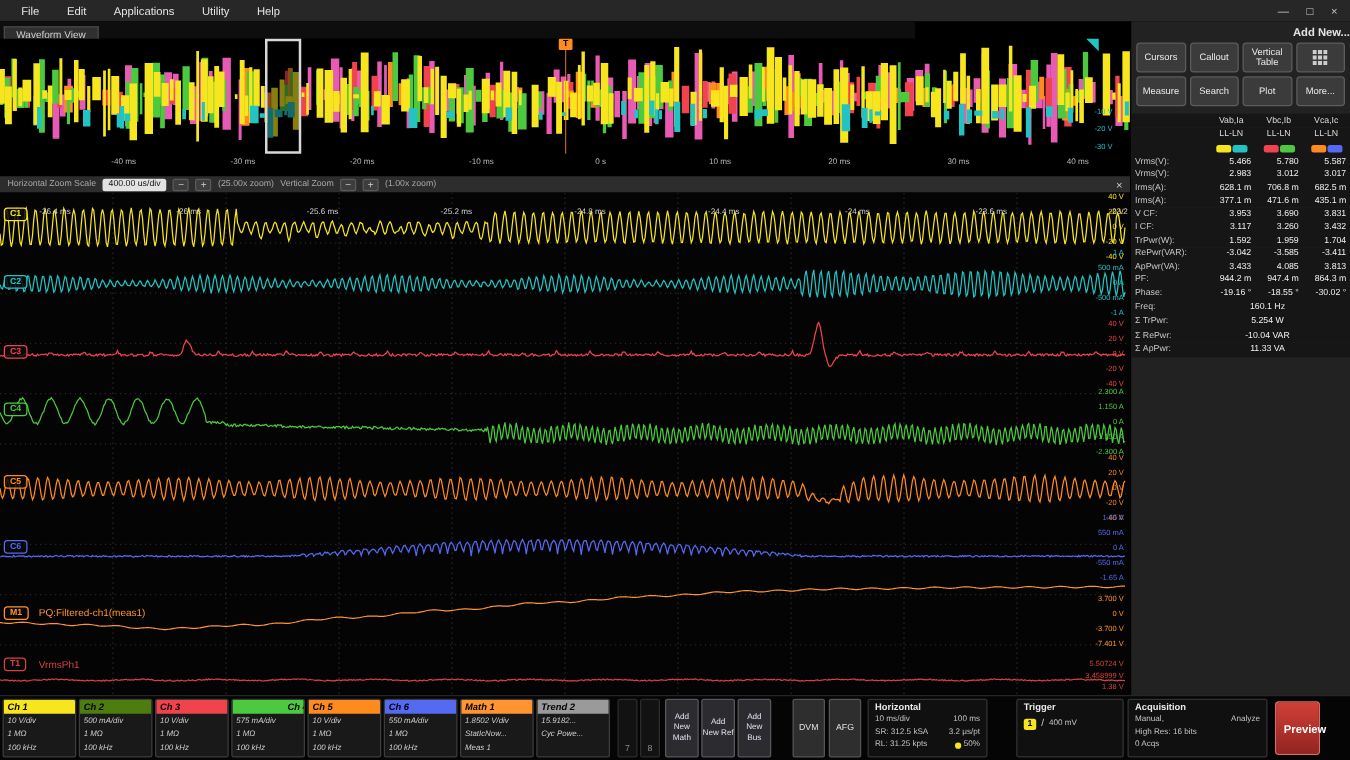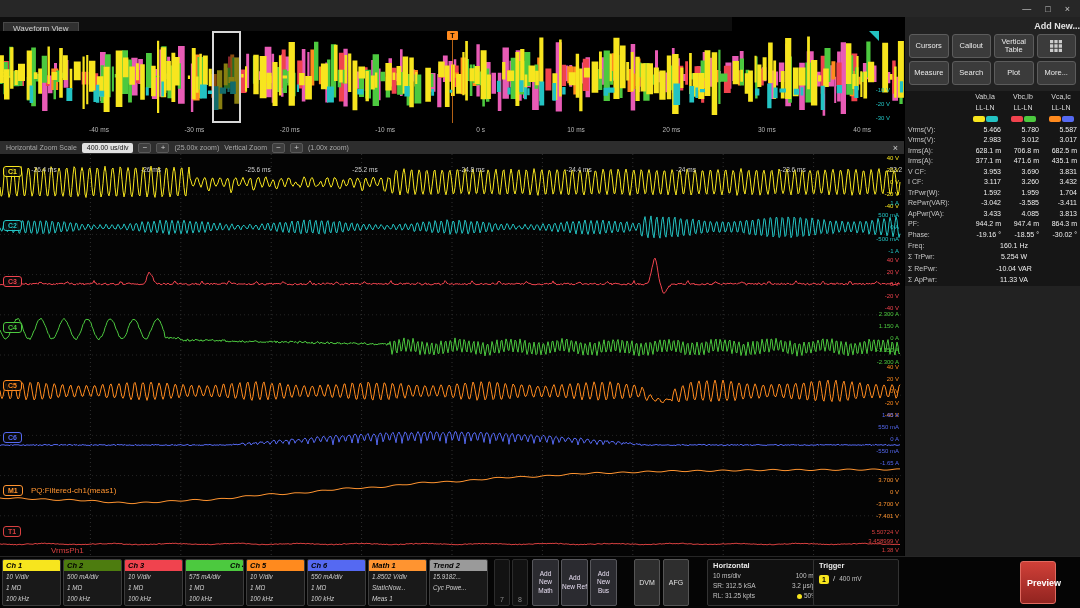--- a/index.html
+++ b/index.html
@@ -57,38 +57,45 @@
 
   .bottombar{position:absolute;left:0;top:556px;width:1080px;height:52px;background:#050505;border-top:1px solid #262626;box-sizing:border-box;}
   .bb-badge{position:absolute;top:2px;width:59px;height:47px;background:#191919;border:1px solid #3c3c3c;border-radius:2px;box-sizing:border-box;overflow:hidden;font-style:italic;}
   .bb-head{height:11px;line-height:11px;font-size:7.5px;font-weight:bold;color:#000;padding:0 3px;white-space:nowrap;}
   .bb-line{font-size:6.3px;color:#cfcfcf;padding:0 3px;line-height:1.75;white-space:nowrap;}
   .bb-slot{position:absolute;top:2px;width:16px;height:47px;background:#121212;border:1px solid #2c2c2c;border-radius:2px;box-sizing:border-box;color:#8a8a8a;font-size:7px;display:flex;align-items:flex-end;justify-content:center;padding-bottom:2px;}
   .bb-add{position:absolute;top:2px;width:27px;height:47px;background:#2b2b30;border:1px solid #57575c;border-radius:2px;box-sizing:border-box;color:#e6ddf0;font-size:6.5px;text-align:center;line-height:1.25;display:flex;align-items:center;justify-content:center;padding:0;}
   .bb-sq{position:absolute;top:2px;width:26px;height:47px;background:#2e2e2e;border:1px solid #555;border-radius:2px;color:#e0e0e0;font-size:7px;text-align:center;padding:0;}
   #dvm{left:634px;} #afg{left:663px;}
   .bb-panel{position:absolute;top:2px;height:47px;background:#101010;border:1px solid #333;border-radius:2px;box-sizing:border-box;padding:1px 5px;color:#c2c2c2;font-size:6.5px;}
-  #hpanel{left:694px;width:116px;margin-left:13px;}
+  #hpanel{left:694px;width:96px;}
   #tpanel{left:813px;width:86px;}
   #apanel{left:902px;width:112px;}
   .bb-ptitle{font-size:7.5px;color:#eaeaea;font-weight:bold;margin-bottom:1px;}
   .bb-row{display:flex;justify-content:space-between;line-height:1.55;}
   .src-chip{display:inline-block;width:10px;height:9px;background:#f7e51e;color:#000;font-size:7px;font-weight:bold;text-align:center;line-height:9px;border-radius:2px;margin-right:4px;}
   .slope{color:#cfcfcf;margin-right:4px;font-size:8px;}
   .trig{justify-content:flex-start;align-items:center;margin-top:3px;}
   .dot{display:inline-block;width:5px;height:5px;border-radius:50%;background:#f7e51e;margin-right:2px;}
   .pos{display:inline-flex;align-items:center;}
   .preview{position:absolute;left:1020px;top:4px;width:36px;height:43px;background:linear-gradient(#d04038,#922420);border:1px solid #e06a60;border-radius:3px;color:#fff;font-weight:bold;font-size:9px;}
 </style>
 </head>
 <body>
 
 <div id="app">
 
   <div class="menubar">
+    <div class="menu-items" id="menu-items">
+        <span class="menu-item">File</span>
+        <span class="menu-item">Edit</span>
+        <span class="menu-item">Applications</span>
+        <span class="menu-item">Utility</span>
+        <span class="menu-item">Help</span>
+      </div>
     <div class="win-controls">
       <span>—</span>
       <span>□</span>
       <span>×</span>
     </div>
   </div>
 
   <div class="tabrow">
     <span class="tab">Waveform View</span>
   </div>
@@ -167,21 +174,21 @@
     <div id="ch-badges">
         <div class="ch-badge" style="top: 12px; border-color: rgb(247, 229, 30); color: rgb(247, 229, 30);">C1</div>
         <div class="ch-badge" style="top: 66px; border-color: rgb(35, 195, 195); color: rgb(35, 195, 195);">C2</div>
         <div class="ch-badge" style="top: 122px; border-color: rgb(240, 67, 78); color: rgb(240, 67, 78);">C3</div>
         <div class="ch-badge" style="top: 168px; border-color: rgb(76, 201, 63); color: rgb(76, 201, 63);">C4</div>
         <div class="ch-badge" style="top: 226px; border-color: rgb(255, 138, 30); color: rgb(255, 138, 30);">C5</div>
         <div class="ch-badge" style="top: 278px; border-color: rgb(85, 105, 242); color: rgb(85, 105, 242);">C6</div>
         <div class="ch-badge" style="top: 331px; border-color: rgb(255, 148, 48); color: rgb(255, 148, 48);">M1</div>
         <span class="ch-extra" style="top: 332px; color: rgb(255, 148, 48);">PQ:Filtered-ch1(meas1)</span>
         <div class="ch-badge" style="top: 372px; border-color: rgb(216, 64, 64); color: rgb(216, 64, 64);">T1</div>
-        <span class="ch-extra" style="top: 392px; color: rgb(216, 64, 64); margin-left: 20px;">VrmsPh1</span>
+        <span class="ch-extra" style="top: 373px; color: rgb(216, 64, 64);">VrmsPh1</span>
       </div>
     <div id="scale-labels">
         <span class="sc-lab" style="top: 4px; color: rgb(247, 229, 30);">40 V</span>
         <span class="sc-lab" style="top: 16px; color: rgb(247, 229, 30);">20 V</span>
         <span class="sc-lab" style="top: 28px; color: rgb(247, 229, 30);">0 V</span>
         <span class="sc-lab" style="top: 40px; color: rgb(247, 229, 30);">-20 V</span>
         <span class="sc-lab" style="top: 52px; color: rgb(247, 229, 30);">-40 V</span>
         <span class="sc-lab" style="top: 49px; color: rgb(35, 195, 195);">1 A</span>
         <span class="sc-lab" style="top: 61px; color: rgb(35, 195, 195);">500 mA</span>
         <span class="sc-lab" style="top: 73px; color: rgb(35, 195, 195);">0 A</span>
@@ -436,17 +443,30 @@
 
     <div class="bb-panel" id="tpanel">
       <div class="bb-ptitle">Trigger</div>
       <div class="bb-row trig">
         <span class="src-chip">1</span>
         <span class="slope">/</span>
         <span>400 mV</span>
       </div>
     </div>
 
+    <div class="bb-panel" id="apanel">
+      <div class="bb-ptitle">Acquisition</div>
+      <div class="bb-row">
+        <span>Manual,</span>
+        <span>Analyze</span>
+      </div>
+      <div class="bb-row">
+          <span>High Res: 16 bits</span>
+        </div>
+      <div class="bb-row">
+          <span>0 Acqs</span>
+        </div>
+    </div>
 
     <button class="preview">Preview</button>
   </div>
 
 </div>
 
 </body></html>

